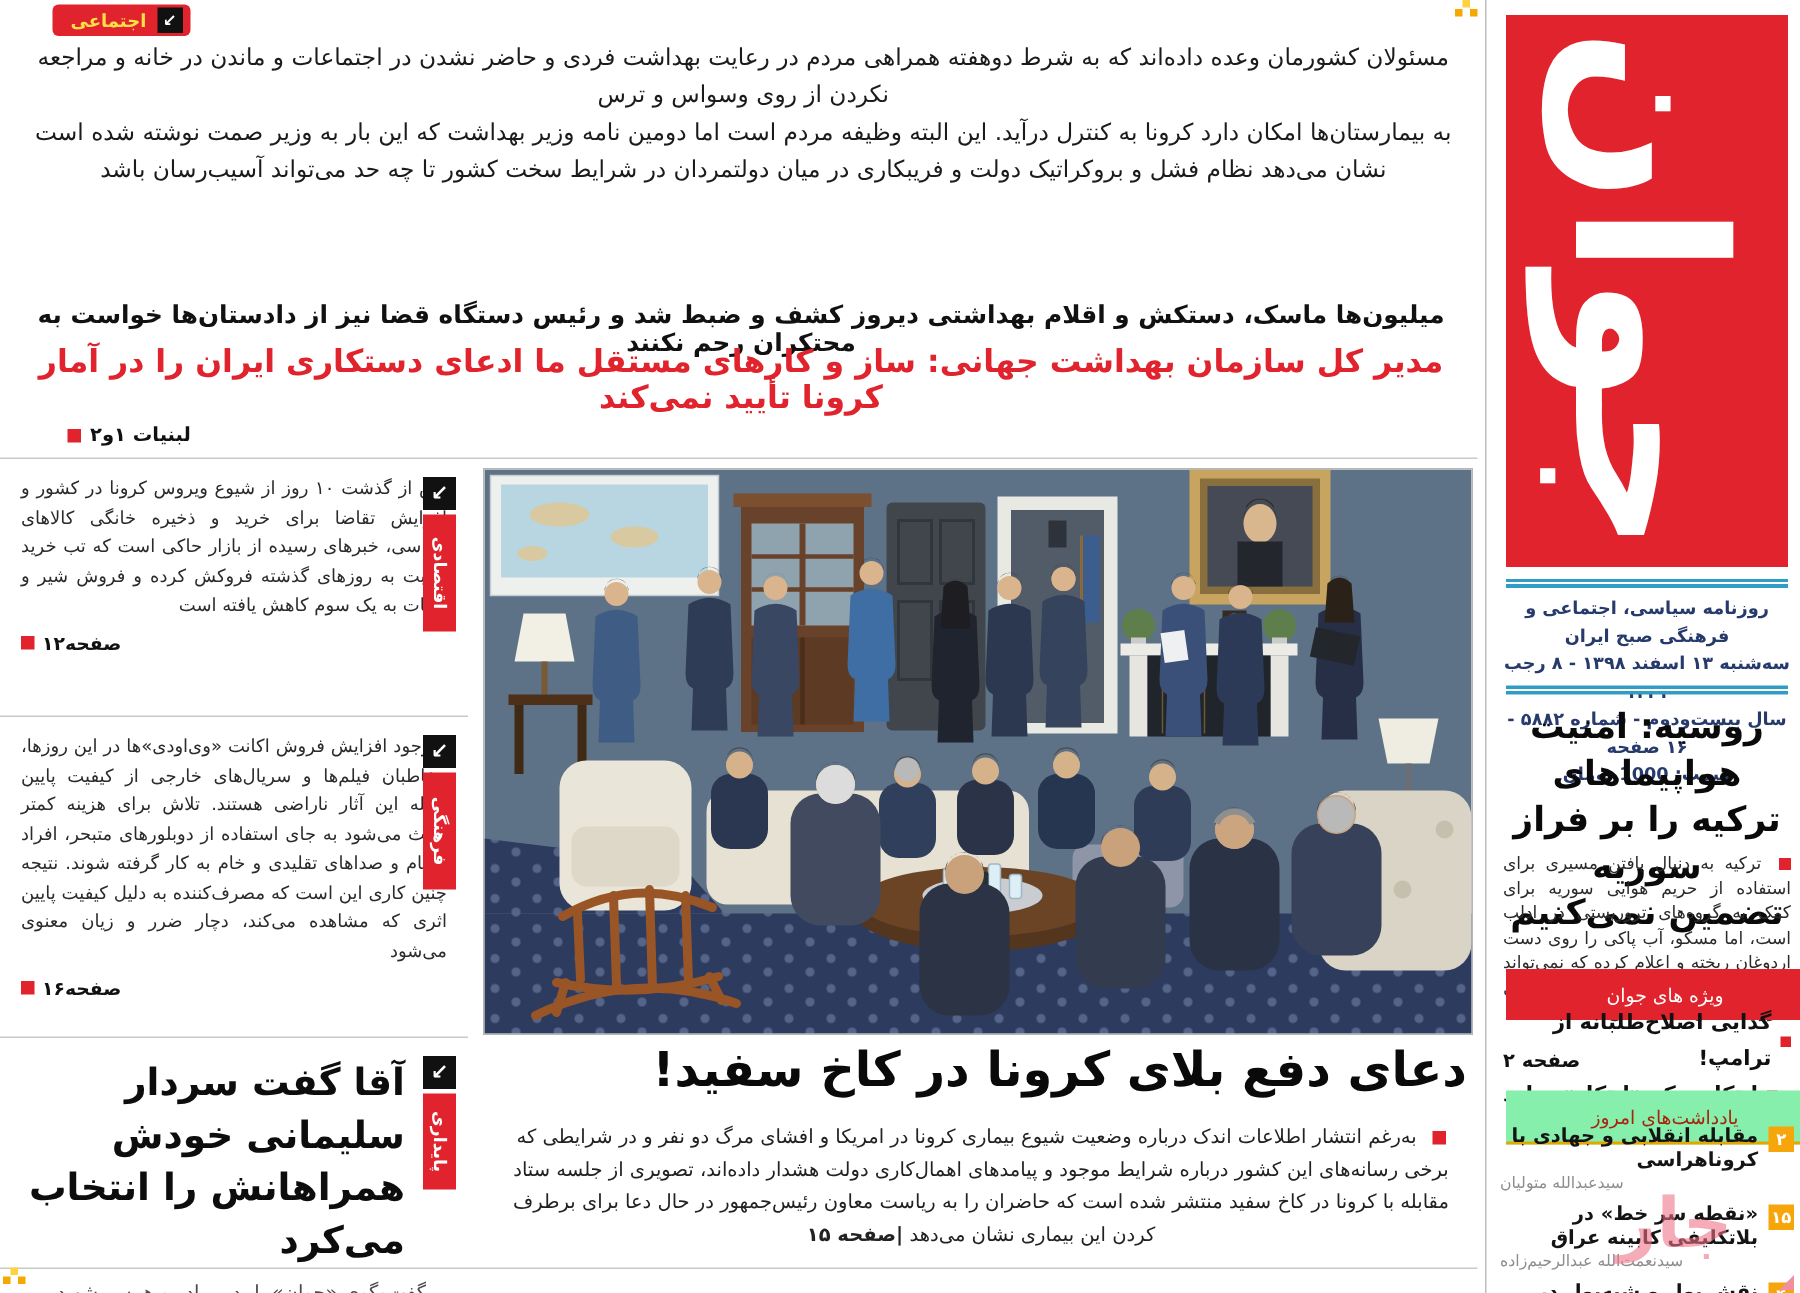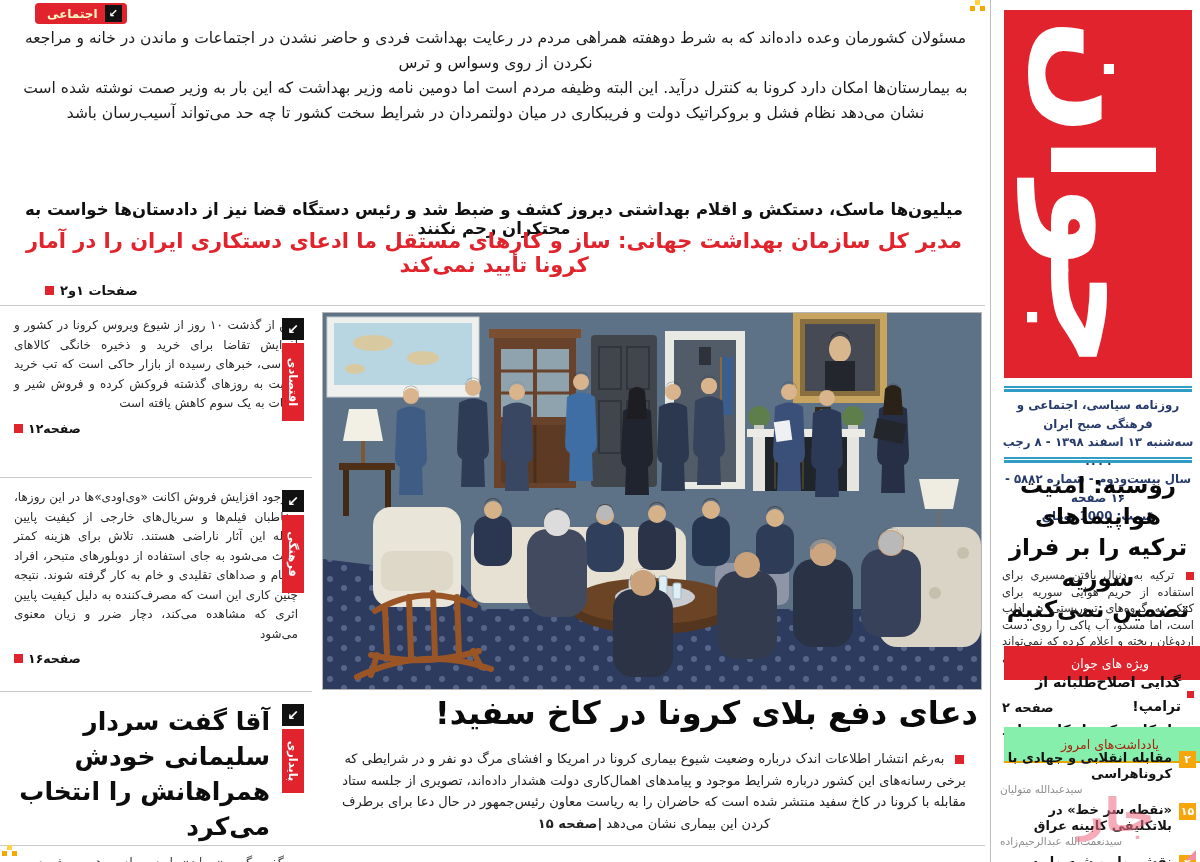--- a/index.html
+++ b/index.html
@@ -7,21 +7,21 @@
         font-family:"DejaVu Sans",sans-serif;color:#111;}
   .abs{position:absolute;}
   .rtl{direction:rtl;unicode-bidi:plaintext;}
   .pre{white-space:pre-line;}
   .sq{display:inline-block;width:9px;height:9px;background:#e0232c;flex:0 0 auto;}
   .sq.small{width:7px;height:7px;}
 
   
   .top-badge{top:3px;left:35px;height:21px;background:#e0232c;border-radius:4px;
              display:flex;align-items:center;gap:7px;padding:0 5px 0 12px;}
-  .top-badge .lbl{color:#fef9c3;font-size:12px;font-weight:bold;}
+  .top-badge .lbl{color:#fde047;font-size:12px;font-weight:bold;}
   .mark{width:17px;height:17px;background:#111;color:#fff;display:flex;align-items:center;
         justify-content:center;font-size:11px;font-weight:bold;line-height:1;}
 
   
   .intro{top:26px;left:8px;width:975px;text-align:center;font-size:15.5px;line-height:25px;color:#1b1b1b;}
   .headline{top:98px;left:0;width:988px;text-align:center;font-size:57px;font-weight:bold;color:#0a0a0a;letter-spacing:-1px;}
   .sub-black1{top:200px;left:0;width:988px;text-align:center;font-size:16.5px;font-weight:bold;}
   .sub-red{top:229px;left:0;width:988px;text-align:center;font-size:21px;font-weight:bold;color:#e0232c;}
   .sub-black2{top:266px;left:0;width:988px;text-align:center;font-size:15.5px;font-weight:bold;}
   .pages-ref{top:283px;left:45px;display:flex;align-items:center;gap:6px;font-size:13px;font-weight:bold;}
@@ -102,21 +102,21 @@
       <i></i>
     </div>
 
   <div class="abs intro rtl pre">مسئولان کشورمان وعده داده‌اند که به شرط دوهفته همراهی مردم در رعایت بهداشت فردی و حاضر نشدن در اجتماعات و ماندن در خانه و مراجعه نکردن از روی وسواس و ترس
 به بیمارستان‌ها امکان دارد کرونا به کنترل درآید. این البته وظیفه مردم است اما دومین نامه وزیر بهداشت که این بار به وزیر صمت نوشته شده است
 نشان می‌دهد نظام فشل و بروکراتیک دولت و فریبکاری در میان دولتمردان در شرایط سخت کشور تا چه حد می‌تواند آسیب‌رسان باشد</div>
   <div class="abs sub-black1 rtl">میلیون‌ها ماسک، دستکش و اقلام بهداشتی دیروز کشف و ضبط شد و رئیس دستگاه قضا نیز از دادستان‌ها خواست به محتکران رحم نکنند</div>
   <div class="abs sub-red rtl">مدیر کل سازمان بهداشت جهانی: ساز و کارهای مستقل ما ادعای دستکاری ایران را در آمار کرونا تأیید نمی‌کند</div>
   <div class="abs pages-ref">
     <span class="sq"></span>
-    <span class="rtl">صفحات ۱و۲</span>
+    <span class="rtl">لبنیات ۱و۲</span>
   </div>
   <div class="abs hdiv" style="top:305px;left:0;width:985px;"></div>
 
   <div class="abs leftcol">
 
     <div class="art a1">
       <div class="tag">
         <span class="mark">↙</span>
         <span class="tag-strip">
           <span class="tag-label">اقتصادی</span>

